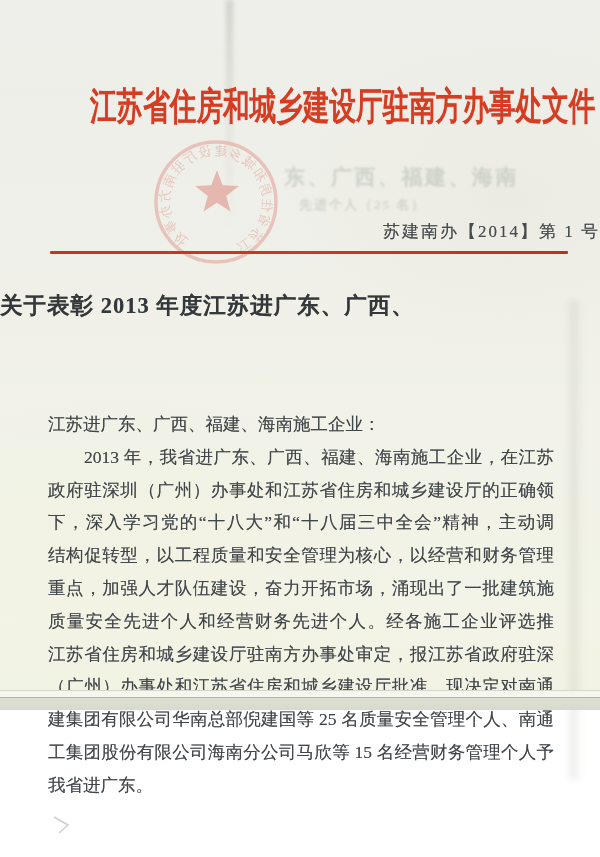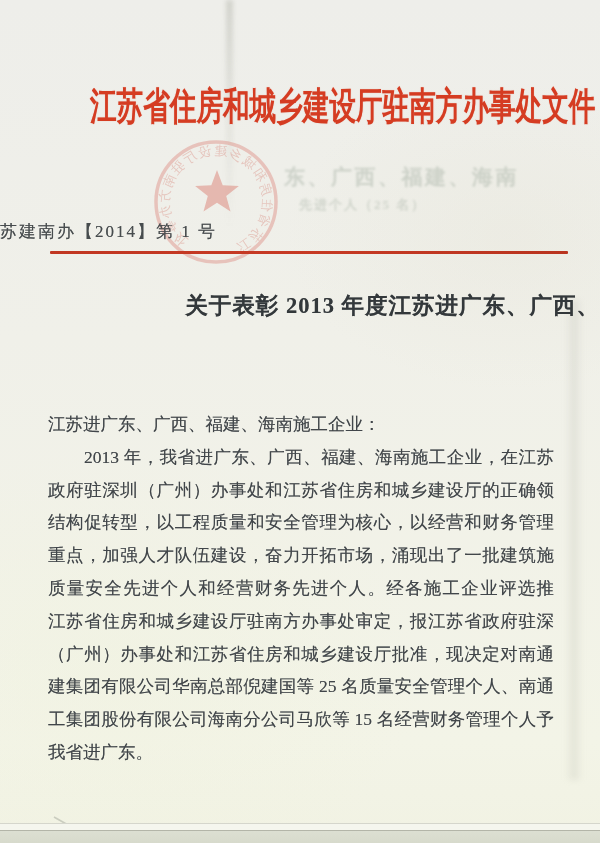--- a/index.html
+++ b/index.html
@@ -1,21 +1,21 @@
 <!DOCTYPE html>
 <html><head>
 <meta charset="utf-8">
 <style>
   * { margin: 0; padding: 0; box-sizing: border-box; }
   html, body { width: 600px; height: 857px; overflow: hidden; }
   body { font-family: "Liberation Serif", serif; }
 
   .page {
     position: relative;
-    width: 600px; height: 843px;
+    width: 600px; height: 710px;
     background:
       radial-gradient(ellipse 320px 220px at 85% 28%, rgba(228,226,212,.30), transparent 70%),
       radial-gradient(ellipse 400px 300px at 20% 80%, rgba(240,242,222,.45), transparent 75%),
       linear-gradient(180deg, #eeeeea 0%, #f0f0e9 40%, #f3f4e7 88%, #f1f2e3 100%);
   }
 
   
   .fold-shadow {
     position: absolute; left: 226px; top: 0; width: 7px; height: 240px;
     background: linear-gradient(180deg, rgba(148,150,138,.30), rgba(148,150,138,.12) 45%, rgba(148,150,138,0) 95%);
@@ -47,35 +47,35 @@
     color: #9fab9e;
     filter: blur(0.8px);
     white-space: nowrap;
     font-weight: 700;
   }
   .ghost-1 { left: 284px; top: 163px; font-size: 21px; letter-spacing: 2.5px; opacity: .42; }
   .ghost-2 { left: 299px; top: 196px; font-size: 13px; letter-spacing: 2px; opacity: .38; }
 
   .doc-number {
     position: absolute; left: 0; right: 0; top: 220px;
-    text-align: left;
+    text-align: right;
     font-size: 17px; color: #474c4e;
     letter-spacing: 2px;
     text-shadow: 0 0 .4px rgba(60,65,68,.6);
   }
 
   .red-line {
     position: absolute; left: 50px; top: 251px; width: 518px; height: 2.5px;
     background: linear-gradient(90deg, #c13722 0%, #c73a24 50%, #b9341f 100%);
     border-radius: 1px;
   }
 
   .doc-title {
     position: absolute; left: 0; right: 0; top: 289px;
-    text-align: right;
+    text-align: left;
     font-size: 22.5px; font-weight: 600; line-height: 33px;
     color: #33383b;
     letter-spacing: 1px;
     text-shadow: 0 0 .5px rgba(45,50,53,.55);
   }
 
   .body-text {
     position: absolute; left: 48px; top: 388px; width: 506px;
     font-size: 17.5px; line-height: 32.8px;
     color: #41464a;
@@ -135,20 +135,21 @@
   <div class="red-line"></div>
 
   <div class="doc-title">
     <div>关于表彰 2013 年度江苏进广东、广西、</div>
   </div>
 
   <div class="body-text">
     <div class="body-line plain">江苏进广东、广西、福建、海南施工企业：</div>
     <div class="body-line just">　　2013 年，我省进广东、广西、福建、海南施工企业，在江苏省</div>
     <div class="body-line just">政府驻深圳（广州）办事处和江苏省住房和城乡建设厅的正确领导</div>
+    <div class="body-line just">下，深入学习党的“十八大”和“十八届三中全会”精神，主动调</div>
     <div class="body-line just">结构促转型，以工程质量和安全管理为核心，以经营和财务管理为</div>
     <div class="body-line just">重点，加强人才队伍建设，奋力开拓市场，涌现出了一批建筑施工</div>
     <div class="body-line just">质量安全先进个人和经营财务先进个人。经各施工企业评选推荐，</div>
     <div class="body-line just">江苏省住房和城乡建设厅驻南方办事处审定，报江苏省政府驻深圳</div>
     <div class="body-line just">（广州）办事处和江苏省住房和城乡建设厅批准，现决定对南通四</div>
     <div class="body-line just">建集团有限公司华南总部倪建国等 25 名质量安全管理个人、南通建</div>
     <div class="body-line just">工集团股份有限公司海南分公司马欣等 15 名经营财务管理个人予</div>
     <div class="body-line plain">我省进广东。</div>
   </div>
 

